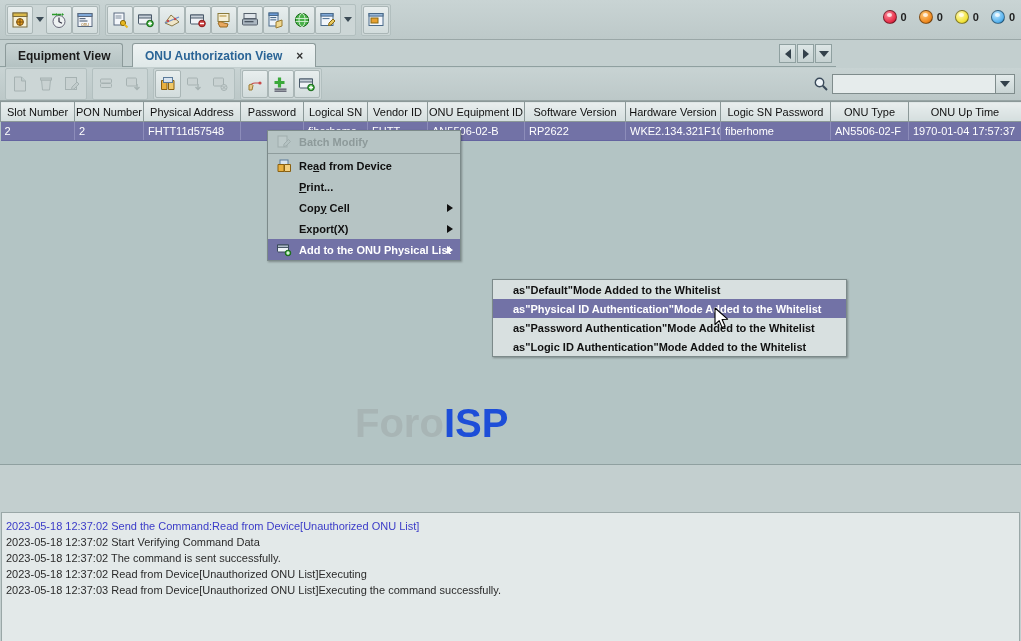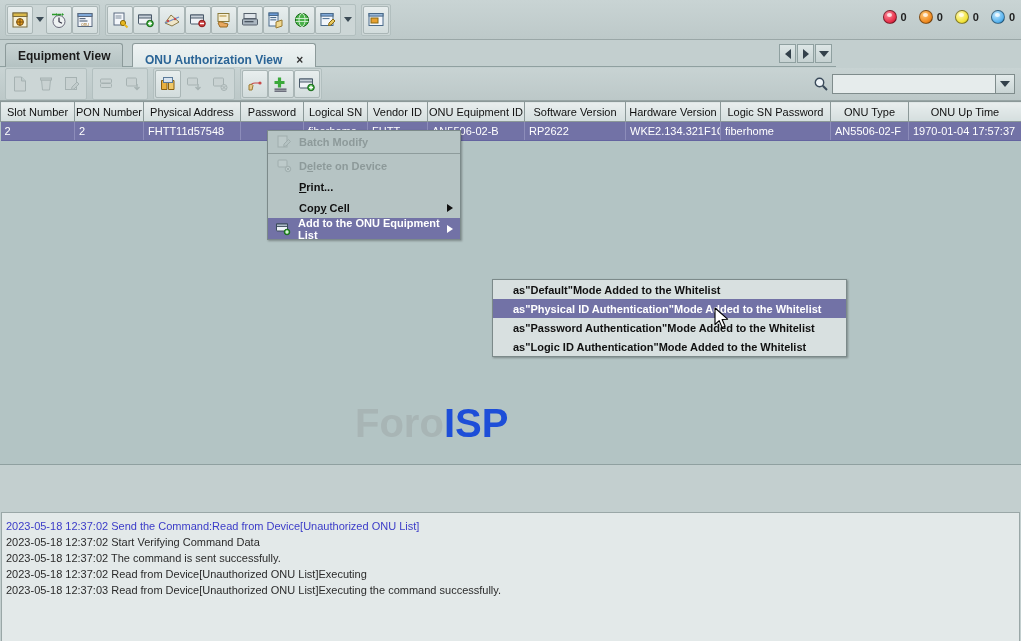--- a/index.html
+++ b/index.html
@@ -43,21 +43,21 @@
     position:absolute; left:0; top:40px; width:836px; height:27px;
     background:#c3cfcf; border-bottom:1px solid #8fa0a0;
   }
   .tab{
     position:absolute; top:3px; height:24px; display:flex;align-items:center;
     padding:0 12px; font-size:12px; font-weight:bold;
     border:1px solid #8c9a9a; border-bottom:none;
     border-radius:3px 3px 0 0;
   }
   .tab.inactive{ left:5px; background:linear-gradient(#c8d3d3,#b4c2c2); color:#1b1b1b;}
-  .tab.active{ left:132px; background:linear-gradient(#eef3f3,#dfe8e8); color:#2a6496; border-color:#8c9a9a;align-items:flex-end;}
+  .tab.active{ left:132px; background:linear-gradient(#eef3f3,#dfe8e8); color:#2a6496; border-color:#8c9a9a;}
   .tab .closex{ margin-left:14px; font-size:12px; font-weight:bold; color:#333; }
   .tabgrip{ position:absolute; left:136px; top:7px; width:4px;height:16px;
     background-image:radial-gradient(#8fa0a0 40%, transparent 41%);
     background-size:3px 4px; opacity:.85;}
   .tabnav{ position:absolute; right:4px; top:4px; display:flex; gap:1px;}
   .navbtn{ width:17px;height:19px; border:1px solid #8fa0a0; background:linear-gradient(#dde6e6,#c6d2d2);
     display:flex;align-items:center;justify-content:center;}
   .tri-l{width:0;height:0;border-top:5px solid transparent;border-bottom:5px solid transparent;border-right:6px solid #33414b;}
   .tri-r{width:0;height:0;border-top:5px solid transparent;border-bottom:5px solid transparent;border-left:6px solid #33414b;}
   .tri-d{width:0;height:0;border-left:5px solid transparent;border-right:5px solid transparent;border-top:6px solid #33414b;}
@@ -478,49 +478,54 @@
     <div class="mi disabled">
       <span class="micon">
         <svg width="15" height="14" viewBox="0 0 15 14" opacity=".5">
           <rect x="1" y="1" width="9" height="11" fill="#c4d0d0" stroke="#8a9898"></rect>
           <path d="M7 9l4.5-4.5 2 2L9 11l-2.3.6z" fill="#b4c2c2" stroke="#8a9898"></path>
         </svg>
       </span>
       <span>Batch Modify</span>
     </div>
     <div class="menusep"></div>
-    <div class="mi disabled">
+    <div class="mi">
       <span class="micon">
-        <svg width="15" height="14" viewBox="0 0 15 14" opacity=".5">
-          <rect x="1" y="1" width="9" height="7" rx="1" fill="#c4d0d0" stroke="#8a9898"></rect>
-          <circle cx="11" cy="10" r="2.8" fill="#c4d0d0" stroke="#8a9898"></circle>
-          <path d="M9.5 8.5l3 3M12.5 8.5l-3 3" stroke="#8a9898"></path>
+        <svg width="15" height="14" viewBox="0 0 15 14">
+          <rect x="3" y="1" width="8" height="5" fill="#d8e4f0" stroke="#5a7a9a"></rect>
+          <path d="M1 5.5h6v7H1z" fill="#e8b040" stroke="#8a6010"></path>
+          <path d="M7.5 5.5h6v7h-6z" fill="#f4d080" stroke="#8a6010"></path>
         </svg>
       </span>
-      <span>D<span class="ul-u">e</span>lete on Device</span>
+      <span>Re<span class="ul-u">a</span>d from Device</span>
     </div>
     <div class="mi">
       <span class="micon"></span>
       <span><span class="ul-u">P</span>rint...</span>
     </div>
     <div class="mi">
       <span class="micon"></span>
       <span>Cop<span class="ul-u">y</span> Cell</span>
+      <span class="arrowr"></span>
+    </div>
+    <div class="mi">
+      <span class="micon"></span>
+      <span>Export(X)</span>
       <span class="arrowr"></span>
     </div>
     <div class="mi sel">
       <span class="micon">
         <svg width="15" height="14" viewBox="0 0 15 14">
           <rect x="0.5" y="2" width="11" height="7" rx="1" fill="#eef3f8" stroke="#3a4a5a"></rect>
           <rect x="0.5" y="2" width="11" height="2.4" fill="#bcc8d4" stroke="#3a4a5a"></rect>
           <circle cx="11" cy="10" r="2.8" fill="#3aa93a" stroke="#1a6a1a"></circle>
           <path d="M11 8.3v3.4M9.3 10h3.4" stroke="#fff" stroke-width="1.2"></path>
         </svg>
       </span>
-      <span>Add to the ONU Equipment List</span>
+      <span>Add to the ONU Physical List</span>
       <span class="arrowr"></span>
     </div>
   </div>
 
   <div class="submenu">
     <div class="smi">
       <span>as"Default"Mode Added to the Whitelist</span>
     </div>
     <div class="smi sel">
       <span>as"Physical ID Authentication"Mode Added to the Whitelist</span>

